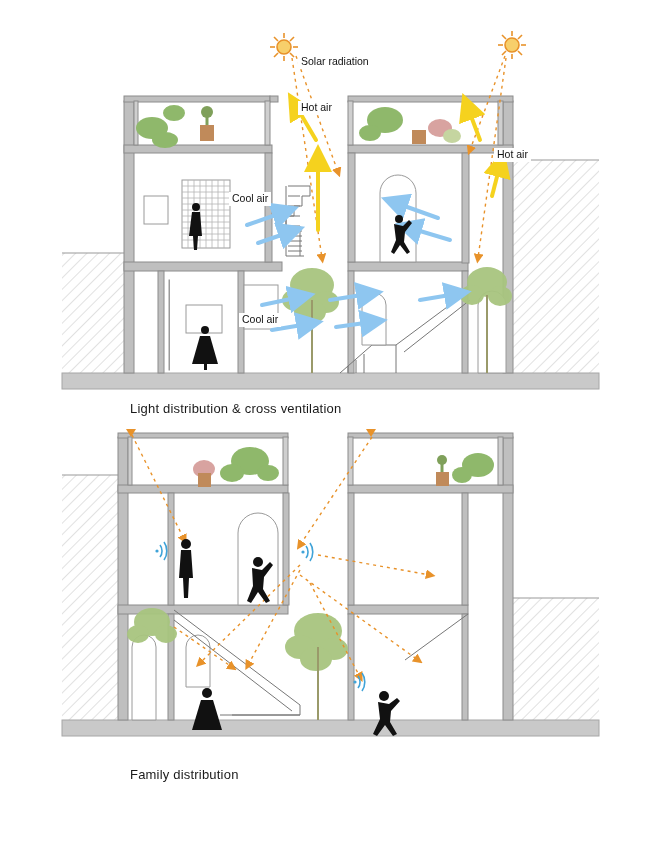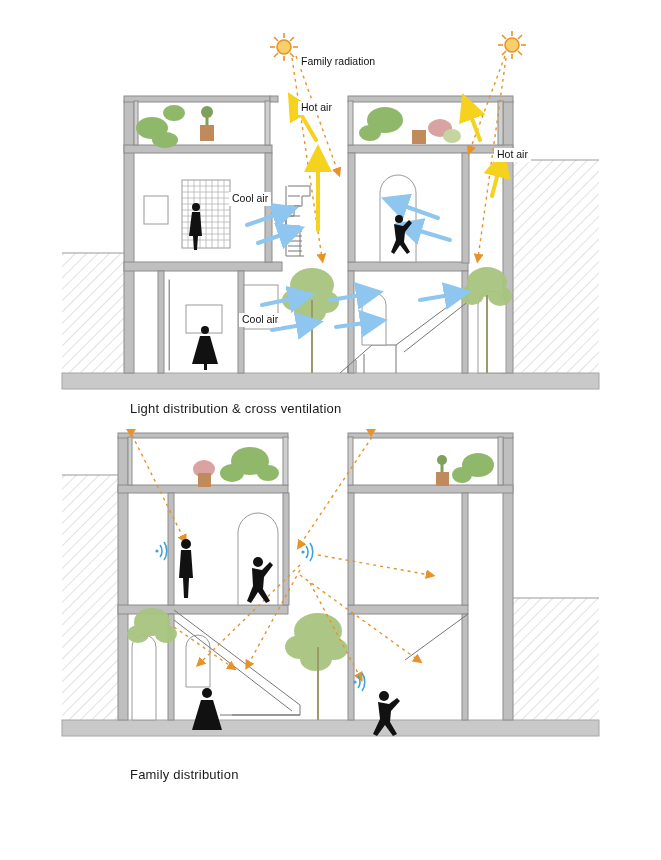--- a/index.html
+++ b/index.html
@@ -223,21 +223,21 @@
         <circle cx="399" cy="219" r="4"></circle>
         <path d="M394,224 l9,2 l6,-6 l3,3 l-7,9 l-1,10 l6,10 l-3,2 l-7,-9 l-6,9 l-3,-2 l5,-12 z"></path>
       </g>
       <g fill="#111">
         <circle cx="205" cy="330" r="4"></circle>
         <path d="M200,336 l10,0 l8,28 l-26,0 z"></path>
         <path d="M207,364 l0,6 l-3,0 l0,-6 z"></path>
       </g>
     </svg>
 
-    <div class="anno" style="left:298px;top:55px;">Family radiation</div>
+    <div class="anno" style="left:298px;top:55px;">Solar radiation</div>
     <div class="anno" style="left:298px;top:101px;">Hot air</div>
     <div class="anno" style="left:494px;top:148px;">Hot air</div>
     <div class="anno" style="left:229px;top:192px;">Cool air</div>
     <div class="anno" style="left:239px;top:313px;">Cool air</div>
 
     <div class="caption" style="left:130px;top:401px;">Light distribution &amp; cross ventilation</div>
   </div>
 
   <div class="panel" id="panel-bottom">
     <svg width="661" height="370" viewBox="0 0 661 370">

